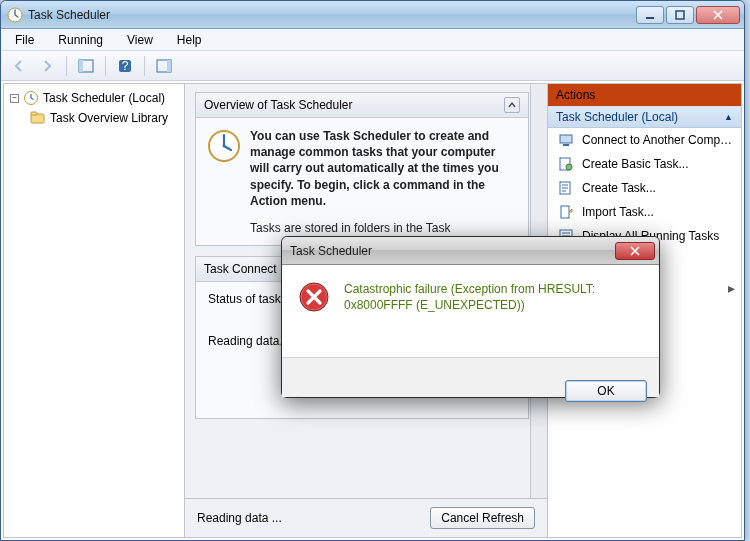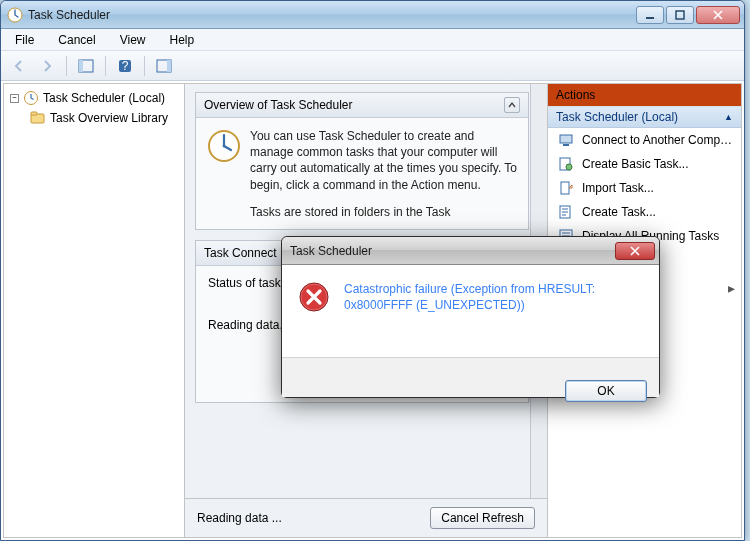--- a/index.html
+++ b/index.html
@@ -32,21 +32,21 @@
 
   .centerpane { flex: 1; border: 1px solid #c4c4c4; border-left: none; background: #eef2f6; display: flex; flex-direction: column; position: relative; }
   .summarybar { background: linear-gradient(#8aa8c2,#6a8eac); color: #fff; padding: 4px 8px; font-weight: 400; }
   .centerscroll { flex:1; padding: 8px 18px 8px 10px; overflow:hidden; position:relative; }
   .panel { border: 1px solid #bfc6cf; background: #f9fafb; margin-bottom: 10px; }
   .panel-hd { background: linear-gradient(#f4f6f9,#e1e7ef); border-bottom: 1px solid #c6ccd5; padding: 4px 8px; display:flex; align-items:center; justify-content:space-between;}
   .panel-hd .chev { width:16px;height:16px;display:flex;align-items:center;justify-content:center; border:1px solid #a9b2be; border-radius:2px; cursor:default;}
   .panel-body { padding: 10px; }
   .overview-body { display:flex; gap:8px; }
   .overview-body .clock { width:36px;height:36px; flex:none; }
-  .overview-text { color:#222; line-height:1.35; }
+  .overview-text { color:#222; line-height:1.35;font-weight:bold; }
   .overview-extra { margin-top:12px; font-size:12px; color:#222;}
   .statusrow { padding:10px 12px; }
   .bottombar { border-top: 1px solid #c4c4c4; background:#eef2f6; padding:8px 12px; display:flex; align-items:center; justify-content:space-between; }
   .btn { min-width:80px; height:22px; background:linear-gradient(#fdfdfe,#e7ebf0); border:1px solid #8a939f; border-radius:3px; padding:0 10px; cursor:default; display:inline-flex;align-items:center;justify-content:center;}
   .vscroll { position:absolute; right:0; top:0; bottom:0; width:17px; background:#e9edf2; border-left:1px solid #c4c9d1; }
 
   .rightpane { width: 194px; border: 1px solid #c4c4c4; border-left:none; background:#fff; display:flex; flex-direction:column; }
   .rightpane-hd { background:#c2410c; padding:4px 8px; font-weight:400; border-bottom:1px solid #d6dee8; }
   .group-hd { background:linear-gradient(#ddeaf7,#c8dbef); padding:3px 8px; color:#0a3a7a; display:flex;align-items:center;justify-content:space-between; border-bottom:1px solid #b8cbe0;}
   .group-hd .caret { font-size:9px; color:#0a3a7a;}
@@ -55,21 +55,21 @@
   .action-item .alabel { flex:1; white-space:nowrap; overflow:hidden; text-overflow:ellipsis;}
   .action-item .sub { color:#555; font-size:14px; }
 
   
   .dialog { position:absolute; left:281px; top:236px; width:379px; height:162px; background:#f1f1f1; border:1px solid #2c2c2c; border-radius:6px; box-shadow:0 6px 24px rgba(0,0,0,.55); }
   .dlg-tb { height:28px; background:linear-gradient(#e8e8e8,#cfcfcf 48%,#bcbcbc 50%,#d2d2d2); border-bottom:1px solid #888; border-radius:6px 6px 0 0; display:flex; align-items:center; padding:0 4px 0 8px;}
   .dlg-title { flex:1; color:#1a1a1a;}
   .dlg-close { width:40px; height:18px; border-radius:3px; background:linear-gradient(#e78a8a,#c43c3c); border:1px solid #8c2a2a; display:flex;align-items:center;justify-content:center;}
   .dlg-body { padding:16px 16px 10px 16px; display:flex; gap:14px; background:#fff; height:92px;}
   .err-icon { width:32px;height:32px;flex:none;}
-  .dlg-msg { color:#3b82f6; line-height:1.35; }
+  .dlg-msg { color:#4d7c0f; line-height:1.35; }
   .dlg-foot { height:40px; background:#f1f1f1; border-top:1px solid #d4d4d4; display:flex; align-items:center; justify-content:flex-end; padding:0 12px;}
   .dlg-ok { width:82px; height:22px; background:linear-gradient(#fefefe,#e4e8ed); border:1px solid #5a7fb0; border-radius:3px; box-shadow:0 0 0 1px #bcd5ef inset; cursor:default; display:inline-flex;align-items:center;justify-content:center;margin-top:27px;}
 </style>
 </head>
 <body>
 
 <div class="window">
 
   <div class="titlebar">
     <span class="app-icon">
@@ -93,21 +93,21 @@
       <div class="win-btn close">
           <svg width="10" height="10">
             <path d="M1 1l8 8M9 1l-8 8" stroke="#fff" stroke-width="1.6"></path>
           </svg>
         </div>
     </div>
   </div>
 
   <div class="menubar">
     <span>File</span>
-    <span>Cancel</span>
+    <span>Running</span>
     <span>View</span>
     <span>Help</span>
   </div>
 
   <div class="toolbar">
     <div class="tool disabled">
         <svg width="16" height="16">
           <path d="M10 3l-5 5 5 5" fill="none" stroke="#3a6ea8" stroke-width="2"></path>
         </svg>
       </div>
@@ -225,34 +225,34 @@
             <svg viewBox="0 0 16 16">
               <rect x="2" y="2" width="10" height="12" fill="#fff" stroke="#3a6ea8"></rect>
               <circle cx="11" cy="11" r="3" fill="#7bc27b" stroke="#3a7a3a"></circle>
             </svg>
           </span>
         <span class="alabel">Create Basic Task...</span>
       </div>
       <div class="action-item">
         <span class="aicon">
             <svg viewBox="0 0 16 16">
+              <rect x="2" y="2" width="10" height="12" fill="#fff" stroke="#3a6ea8"></rect>
+              <path d="M4 5h6M4 8h6M4 11h4" stroke="#3a6ea8"></path>
+            </svg>
+          </span>
+        <span class="alabel">Create Task...</span>
+      </div>
+      <div class="action-item">
+        <span class="aicon">
+            <svg viewBox="0 0 16 16">
               <rect x="3" y="2" width="8" height="12" fill="#fff" stroke="#3a6ea8"></rect>
               <path d="M11 8l3-3M14 5v3h-3" stroke="#c27b3a" fill="none"></path>
             </svg>
           </span>
         <span class="alabel">Import Task...</span>
-      </div>
-      <div class="action-item">
-        <span class="aicon">
-            <svg viewBox="0 0 16 16">
-              <rect x="2" y="2" width="10" height="12" fill="#fff" stroke="#3a6ea8"></rect>
-              <path d="M4 5h6M4 8h6M4 11h4" stroke="#3a6ea8"></path>
-            </svg>
-          </span>
-        <span class="alabel">Create Task...</span>
       </div>
       <div class="action-item">
         <span class="aicon">
             <svg viewBox="0 0 16 16">
               <rect x="2" y="2" width="12" height="12" fill="#fff" stroke="#3a6ea8"></rect>
               <path d="M4 5h8M4 8h8M4 11h8" stroke="#3a6ea8"></path>
             </svg>
           </span>
         <span class="alabel">Display All Running Tasks</span>
       </div>

